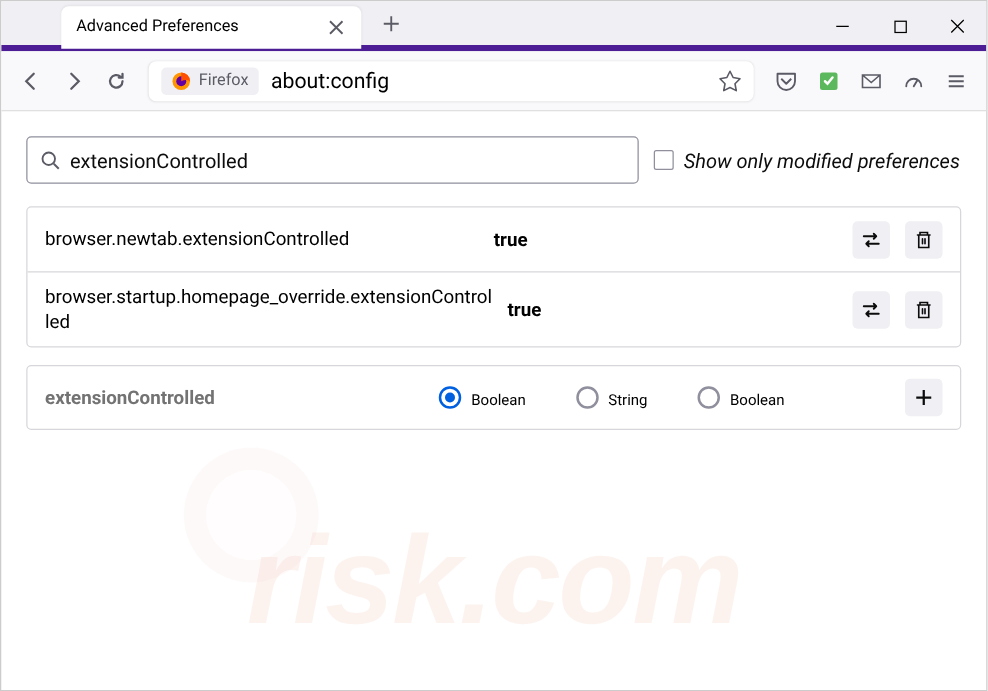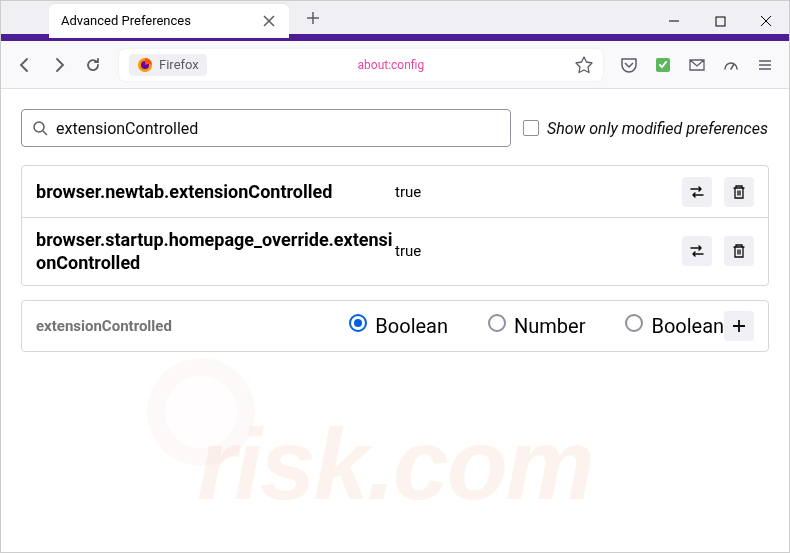--- a/index.html
+++ b/index.html
@@ -1,56 +1,56 @@
 <!DOCTYPE html>
 <html><head>
   <meta charset="utf-8">
   <style>
     * { margin: 0; padding: 0; box-sizing: border-box; font-family: -apple-system, BlinkMacSystemFont, "Segoe UI", Roboto, sans-serif; }
     body { width: 790px; height: 553px; background: #fff; border: 1px solid #ccc; position: relative; overflow: hidden; }
     
     
-    .titlebar { height: 40px; background: #f0f0f4; display: flex; align-items: center; padding-left: 48px; border-bottom: 7px solid #4c1d95; }
+    .titlebar { height: 40px; background: #f0f0f4; display: flex; align-items: center; padding-left: 48px; border-bottom: 5px solid #4c1d95; }
     .tab { background: #fff; border-radius: 6px 6px 0 0; padding: 8px 12px; display: flex; align-items: center; gap: 70px; font-size: 13px; height: 34px; margin-top: 6px; box-shadow: 0 -1px 2px rgba(0,0,0,0.05); }
     .tab-close { width: 16px; height: 16px; display: flex; align-items: center; justify-content: center; cursor: pointer; }
     .new-tab { margin-left: 10px; width: 28px; height: 28px; display: flex; align-items: center; justify-content: center; border-radius: 4px; cursor: pointer; }
     .window-controls { position: absolute; right: 0; top: 0; height: 40px; display: flex; }
     .win-btn { width: 46px; height: 40px; display: flex; align-items: center; justify-content: center; cursor: pointer; }
     
     
     .toolbar { height: 48px; background: #f9f9fb; display: flex; align-items: center; padding: 0 8px; gap: 2px; border-bottom: 1px solid #e0e0e0; }
     .nav-btn { width: 32px; height: 32px; display: flex; align-items: center; justify-content: center; border-radius: 4px; cursor: pointer; }
     .urlbar { flex: 1; height: 32px; background: #fff; border-radius: 6px; display: flex; align-items: center; margin: 0 8px; padding: 0 10px; gap: 10px; box-shadow: 0 0 2px rgba(0,0,0,0.1); }
     .firefox-label { display: flex; align-items: center; gap: 6px; background: #f0f0f4; padding: 3px 8px; border-radius: 4px; font-size: 13px; color: #5b5b66; }
-    .url-text { color: #ec4899; font-size: 12px; flex: 1; text-align: center; }
+    .url-text { color: #000000; font-size: 17px; flex: 1; }
     .star-icon { margin-left: auto; }
     .tb-icon { width: 32px; height: 32px; display: flex; align-items: center; justify-content: center; cursor: pointer; }
     
     
     .content { padding: 20px; position: relative; }
     .search-row { display: flex; align-items: center; gap: 12px; margin-bottom: 18px; }
     .search-box { flex: 1; height: 38px; border: 1px solid #8f8f9d; border-radius: 4px; display: flex; align-items: center; padding: 0 10px; gap: 8px; max-width: 490px; }
     .search-input { border: none; outline: none; font-size: 16px; flex: 1; color: #0c0c0d; }
     .modified-opt { display: flex; align-items: center; gap: 8px; font-size: 16px; color: #0c0c0d; font-style: italic; }
     .checkbox { width: 16px; height: 16px; border: 1px solid #8f8f9d; border-radius: 2px; }
     
     
     .pref-container { border: 1px solid #d7d7db; border-radius: 4px; margin-bottom: 14px; }
     .pref-row { display: flex; align-items: center; padding: 10px 14px; border-bottom: 1px solid #d7d7db; min-height: 52px; }
-    .pref-row:last-child { border-bottom: none; }
-    .pref-name { font-weight: 700; font-size: 18px; width: 359px; word-break: break-word; line-height: 1.3; }
-    .pref-value { font-weight: 400; font-size: 15px; flex: 1; }
+    .pref-row:last-child { border-bottom: none; gap: 11px; }
+    .pref-name { font-weight: 400; font-size: 15px; width: 359px; word-break: break-word; line-height: 1.3; }
+    .pref-value { font-weight: 700; font-size: 15px; flex: 1; }
     .pref-actions { display: flex; gap: 12px; }
     .action-btn { width: 30px; height: 30px; background: #f0f0f4; border-radius: 4px; display: flex; align-items: center; justify-content: center; cursor: pointer; }
     
     
     .new-pref-row { display: flex; align-items: center; padding: 10px 14px; border: 1px solid #d7d7db; border-radius: 4px; }
     .new-pref-name { font-weight: 700; font-size: 15px; color: #737373; width: 315px; }
     .radio-group { display: flex; gap: 40px; flex: 1; align-items: center; }
-    .radio-opt { display: flex; align-items: flex-start; gap: 8px; font-size: 20px; cursor: pointer; }
+    .radio-opt { display: flex; align-items: flex-end; gap: 8px; font-size: 12px; cursor: pointer; }
     .radio { width: 18px; height: 18px; border: 2px solid #8f8f9d; border-radius: 50%; display: flex; align-items: center; justify-content: center; }
     .radio.checked { border-color: #0060df; }
     .radio.checked::after { content: ''; width: 8px; height: 8px; background: #0060df; border-radius: 50%; }
     
     
     .watermark { position: absolute; bottom: 30px; left: 50%; transform: translate(-50%, 0); font-size: 100px; font-weight: 700; font-style: italic; color: rgba(220,100,50,0.08); letter-spacing: -2px; pointer-events: none; white-space: nowrap; font-family: Arial, sans-serif; }
     .watermark-icon { position: absolute; bottom: 80px; left: 140px; width: 120px; height: 120px; pointer-events: none; opacity: 0.06; }
     
     svg { display: block; }
   </style>
@@ -202,21 +202,21 @@
 
   <div class="new-pref-row">
     <div class="new-pref-name">extensionControlled</div>
     <div class="radio-group">
       <label class="radio-opt">
           <span class="radio checked"></span>
           <span>Boolean</span>
         </label>
       <label class="radio-opt">
           <span class="radio"></span>
-          <span>Number</span>
+          <span>String</span>
         </label>
       <label class="radio-opt">
           <span class="radio"></span>
           <span>Boolean</span>
         </label>
     </div>
     <div class="action-btn">
         <svg width="16" height="16" viewBox="0 0 16 16">
           <path d="M8 2 V14 M2 8 H14" stroke="#0c0c0d" stroke-width="1.8"></path>
         </svg>

